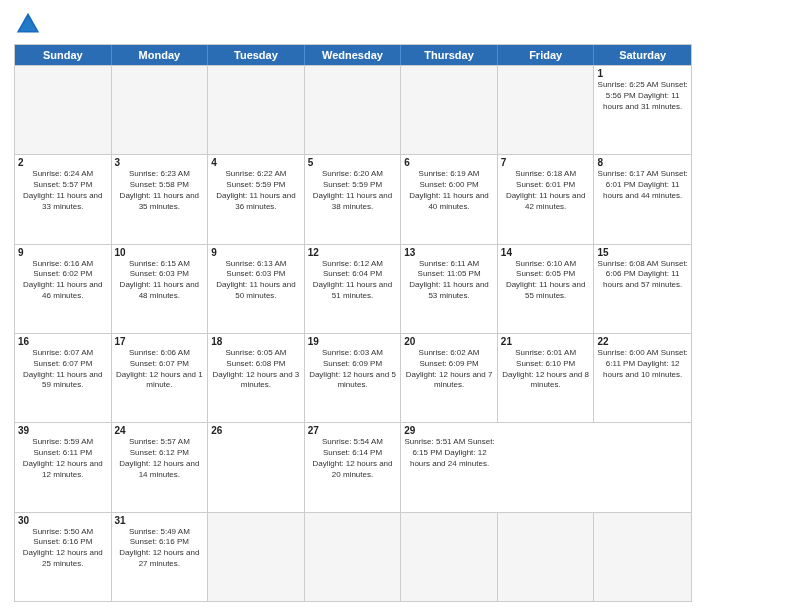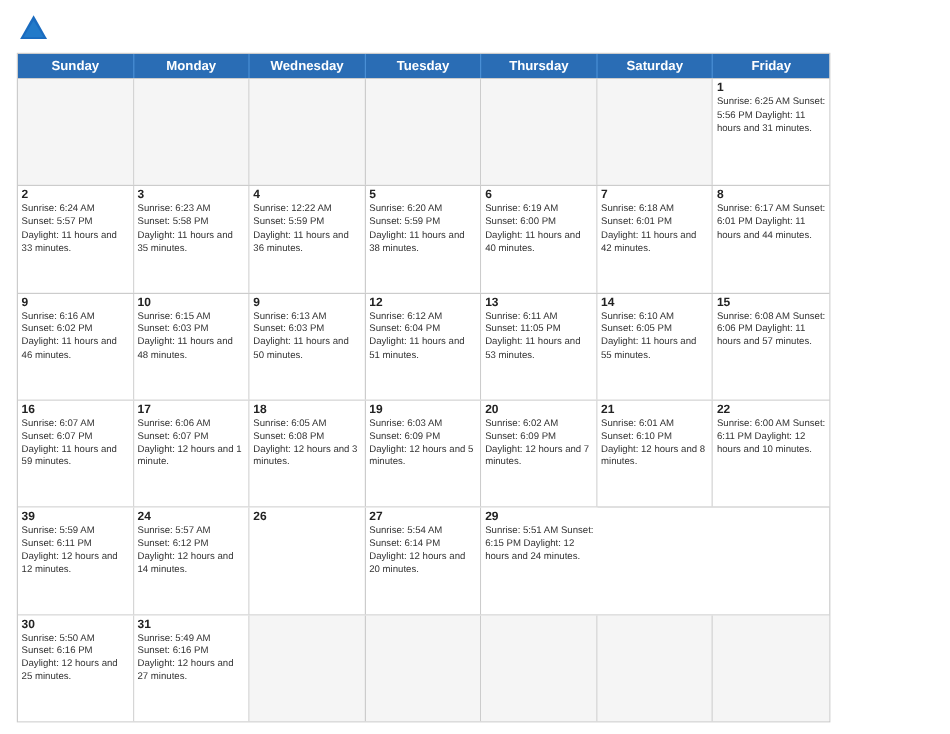--- a/index.html
+++ b/index.html
@@ -105,20 +105,21 @@
     .cal-cell .day-num {
       font-size: 10px;
       font-weight: bold;
       color: #222;
       margin-bottom: 1px;
     }
     .cal-cell .day-info {
       font-size: 8px;
       line-height: 1.35;
       color: #333;
+      text-align: center;
     }
   </style>
 </head>
 <body>
 
 <div class="page">
   <div class="header">
     <div class="logo">
       <svg class="logo-icon" viewBox="0 0 40 40">
         <polygon points="20,4 36,32 4,32" fill="#1a6bbf"></polygon>
@@ -131,25 +132,25 @@
     <div class="title-block">
       <h1></h1>
       <h2></h2>
     </div>
   </div>
 
   <div class="calendar">
     <div class="cal-header" id="cal-header">
         <div class="cal-header-cell">Sunday</div>
         <div class="cal-header-cell">Monday</div>
+        <div class="cal-header-cell">Tuesday</div>
         <div class="cal-header-cell">Wednesday</div>
-        <div class="cal-header-cell">Tuesday</div>
         <div class="cal-header-cell">Thursday</div>
+        <div class="cal-header-cell">Friday</div>
         <div class="cal-header-cell">Saturday</div>
-        <div class="cal-header-cell">Friday</div>
       </div>
     <div class="cal-body" id="cal-body">
         <div class="cal-row">
           <div class="cal-cell empty"></div>
           <div class="cal-cell empty"></div>
           <div class="cal-cell empty"></div>
           <div class="cal-cell empty"></div>
           <div class="cal-cell empty"></div>
           <div class="cal-cell empty"></div>
           <div class="cal-cell">
@@ -167,21 +168,21 @@
 Daylight: 11 hours and 33 minutes.</div>
           </div>
           <div class="cal-cell">
             <div class="day-num">3</div>
             <div class="day-info">Sunrise: 6:23 AM
 Sunset: 5:58 PM
 Daylight: 11 hours and 35 minutes.</div>
           </div>
           <div class="cal-cell">
             <div class="day-num">4</div>
-            <div class="day-info">Sunrise: 12:22 AM
+            <div class="day-info">Sunrise: 6:22 AM
 Sunset: 5:59 PM
 Daylight: 11 hours and 36 minutes.</div>
           </div>
           <div class="cal-cell">
             <div class="day-num">5</div>
             <div class="day-info">Sunrise: 6:20 AM
 Sunset: 5:59 PM
 Daylight: 11 hours and 38 minutes.</div>
           </div>
           <div class="cal-cell">

